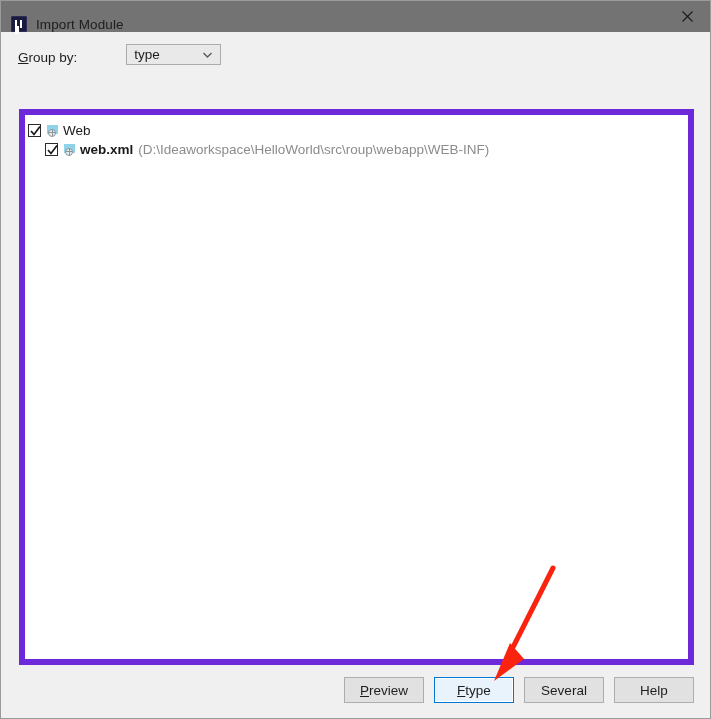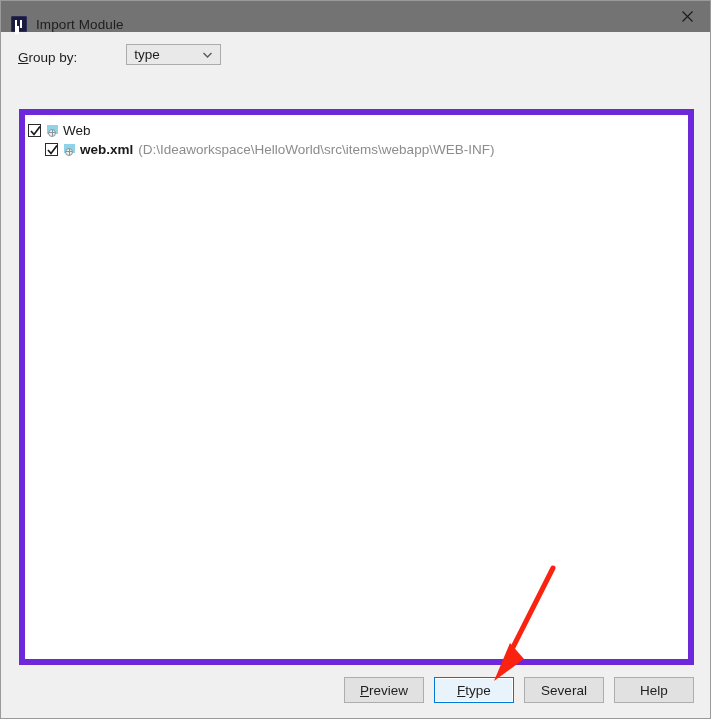--- a/index.html
+++ b/index.html
@@ -305,21 +305,21 @@
       <div class="cb">
         <svg width="11" height="11" viewBox="0 0 11 11">
           <path d="M1 5 L4 8.5 L10 0.5" fill="none" stroke="#1a1a1a" stroke-width="1.7"></path>
         </svg>
       </div>
       <div class="web-icon">
         <div class="sq"></div>
         <div class="globe"></div>
       </div>
       <span class="node-label bold">web.xml</span>
-      <span class="node-path">(D:\Ideaworkspace\HelloWorld\src\items\webapp\WEB-INF)</span>
+      <span class="node-path">(D:\Ideaworkspace\HelloWorld\src\roup\webapp\WEB-INF)</span>
     </div>
 
   </div>
 
   <div class="buttonbar">
     <div class="btn">
         <u>P</u>
         <span>review</span>
       </div>
     <div class="btn primary">

